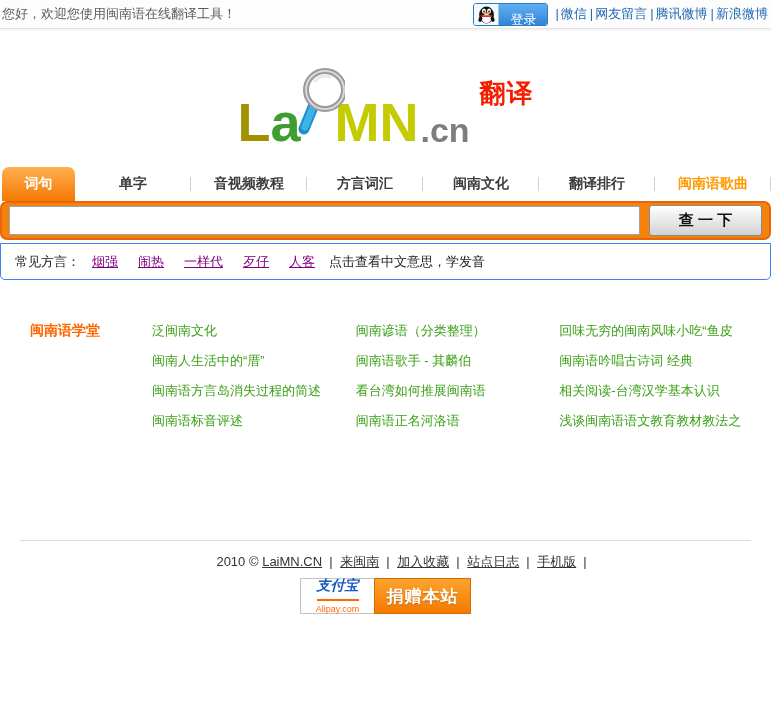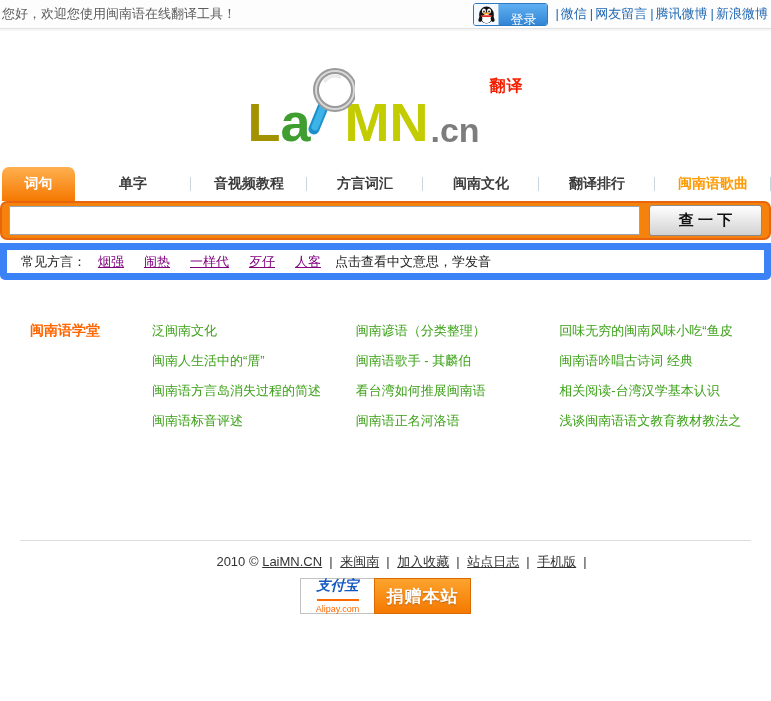--- a/index.html
+++ b/index.html
@@ -61,21 +61,21 @@
   .logo { display: flex; align-items: flex-end; height: 84px; cursor: pointer; }
   .lg-txt { font-weight: bold; line-height: 0.82; }
   .lg-l  { font-size: 54px; color: #a29200; }
   .lg-a  { font-size: 54px; color: #3f9e2f; }
   .lg-mn { font-size: 54px; color: #c3cc00; }
   .lg-cn { font-size: 34px; color: #7d7d7d; line-height: 0.8; margin-left: 2px; }
   .lg-glass { width: 48px; height: 82px; margin: 0 -11px -5px -3px; position: relative; z-index: 2; }
   .lg-badge {
     align-self: flex-start;
     margin: 16px 0 0 10px;
-    font-size: 16px;
+    font-size: 26px;
     font-weight: bold;
     letter-spacing: 1px;
   }
 
   
   .tabs { display: flex; height: 34px; padding-left: 2px; }
   .tab-active {
     width: 73px;
     background: linear-gradient(#ffb050, #f57800);
     border-radius: 7px 7px 0 0;
@@ -131,21 +131,21 @@
     font-weight: bold;
     color: #111;
     font-family: inherit;
     cursor: pointer;
   }
 
   
   .dialects {
     margin-top: 3px;
     height: 37px;
-    border: 7px solid #3b82f6;
+    border: 1px solid #3b82f6;
     border-radius: 0 0 5px 5px;
     display: flex;
     align-items: center;
     padding: 0 14px;
     font-size: 13px;
     background: #fff;
   }
   .dialect-label { color: #222; margin-right: 12px; }
   .dialect-link {
     color: #800080;

